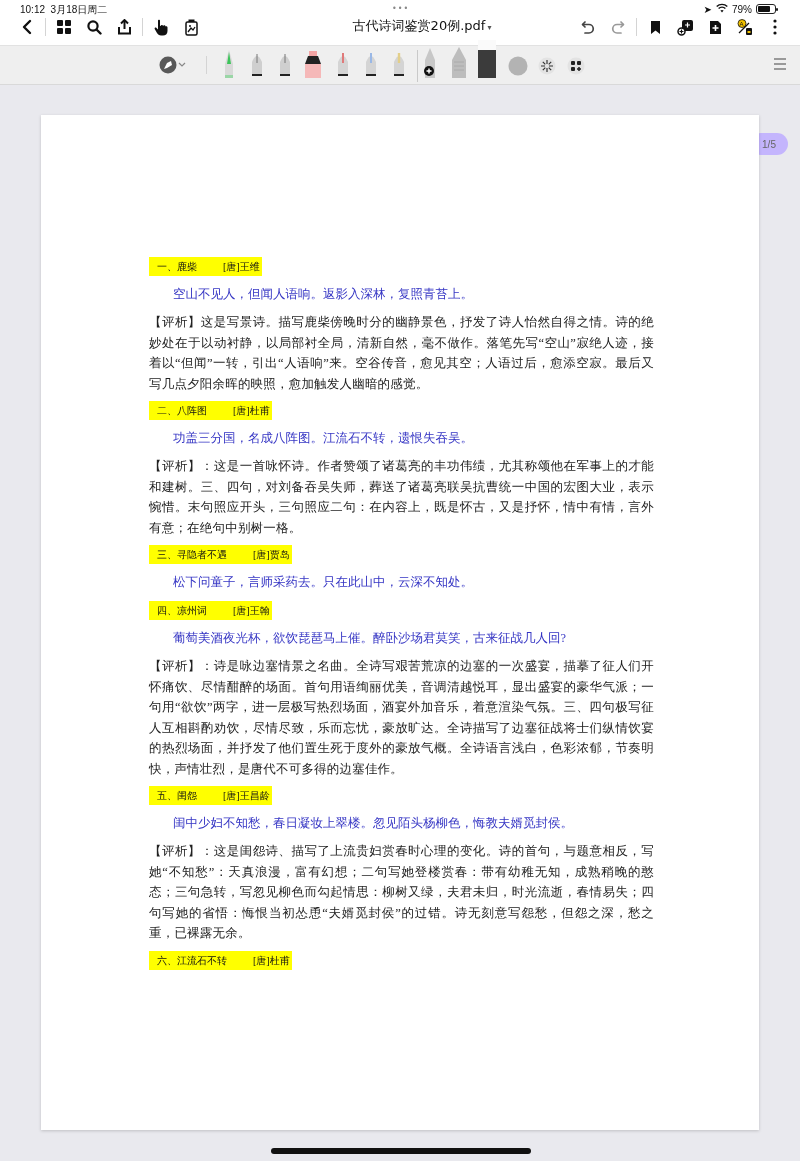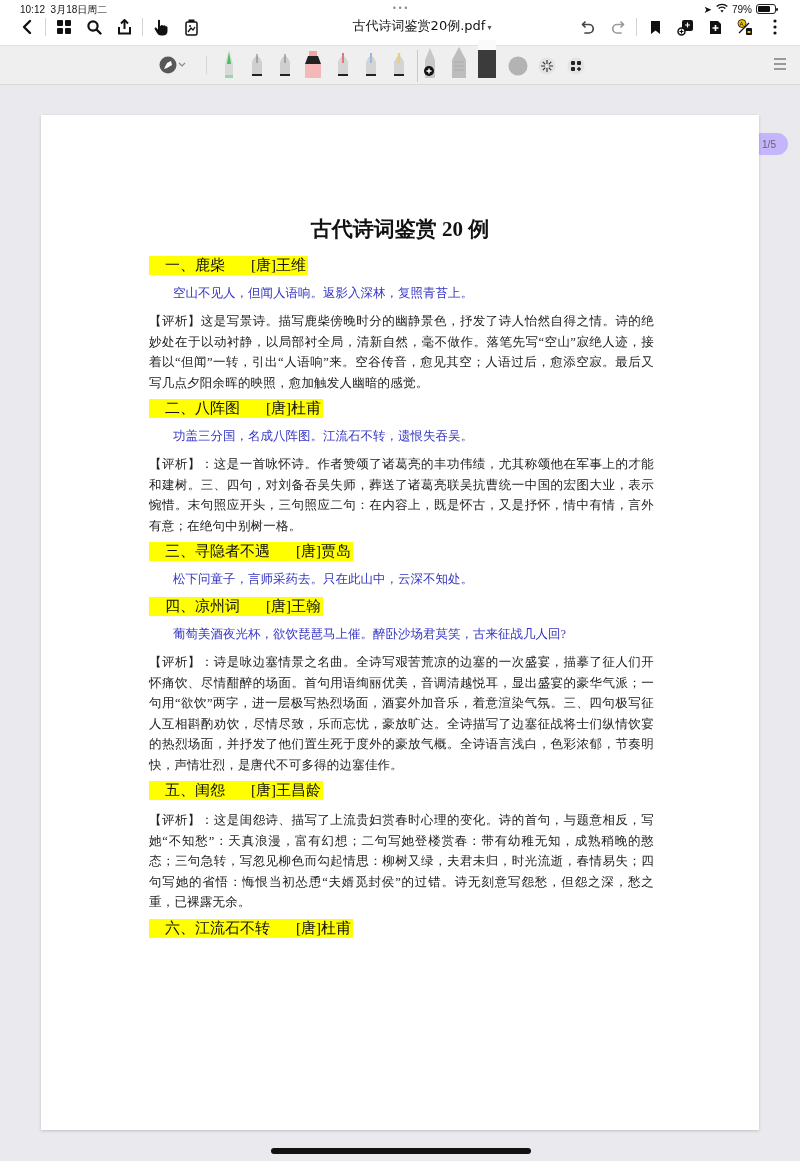--- a/index.html
+++ b/index.html
@@ -72,22 +72,22 @@
     font-family: "Liberation Serif", "DejaVu Serif", serif;
   }
   .pdf-title {
     position: absolute; left: 0; right: 0; top: 100px; text-align: center;
     font-size: 21px; font-weight: bold; color: #111;
   }
   .content {
     position: absolute; left: 108px; top: 141px; width: 505px;
   }
   .heading {
-    display: inline-block; background: #ffff00; font-size: 15px; color: #111;
-    padding: 1px 2px 1px 16px; line-height: 17px; margin-bottom: 10px;
+    display: inline-block; background: #ffff00; font-size: 10px; color: #111;
+    padding: 1px 2px 1px 8px; line-height: 17px; margin-bottom: 10px;
   }
   .heading .author { margin-left: 26px; }
   .poem {
     color: #3535c4; font-size: 12.5px; line-height: 17px; margin-bottom: 9px; margin-left: 24px;
   }
   .analysis {
     color: #222; font-size: 12.5px; line-height: 20.5px; text-align: justify;
     margin-bottom: 6px; letter-spacing: 0.2px;
   }
   .home-indicator {
@@ -322,21 +322,20 @@
   <div class="menu-btn">
     <div></div>
       <div></div>
       <div></div>
   </div>
 </div>
 
 <div class="page-indicator">1/5</div>
 
 <div class="page">
-  <div class="pdf-title">古代诗词鉴赏 20 例</div>
   <div class="content">
 
     <div>
       <div class="heading"><span>一、鹿柴</span><span class="author">[唐]王维</span></div>
       <div class="poem">空山不见人，但闻人语响。返影入深林，复照青苔上。</div>
       <div class="analysis">【评析】这是写景诗。描写鹿柴傍晚时分的幽静景色，抒发了诗人怡然自得之情。诗的绝妙处在于以动衬静，以局部衬全局，清新自然，毫不做作。落笔先写“空山”寂绝人迹，接着以“但闻”一转，引出“人语响”来。空谷传音，愈见其空；人语过后，愈添空寂。最后又写几点夕阳余晖的映照，愈加触发人幽暗的感觉。</div>
     </div>
 
     <div>
       <div class="heading"><span>二、八阵图</span><span class="author">[唐]杜甫</span></div>
@@ -350,20 +349,21 @@
     </div>
 
     <div>
       <div class="heading"><span>四、凉州词</span><span class="author">[唐]王翰</span></div>
       <div class="poem">葡萄美酒夜光杯，欲饮琵琶马上催。醉卧沙场君莫笑，古来征战几人回?</div>
       <div class="analysis">【评析】：诗是咏边塞情景之名曲。全诗写艰苦荒凉的边塞的一次盛宴，描摹了征人们开怀痛饮、尽情酣醉的场面。首句用语绚丽优美，音调清越悦耳，显出盛宴的豪华气派；一句用“欲饮”两字，进一层极写热烈场面，酒宴外加音乐，着意渲染气氛。三、四句极写征人互相斟酌劝饮，尽情尽致，乐而忘忧，豪放旷达。全诗描写了边塞征战将士们纵情饮宴的热烈场面，并抒发了他们置生死于度外的豪放气概。全诗语言浅白，色彩浓郁，节奏明快，声情壮烈，是唐代不可多得的边塞佳作。</div>
     </div>
 
     <div>
       <div class="heading"><span>五、闺怨</span><span class="author">[唐]王昌龄</span></div>
+      <div class="poem">闺中少妇不知愁，春日凝妆上翠楼。忽见陌头杨柳色，悔教夫婿觅封侯。</div>
       <div class="analysis">【评析】：这是闺怨诗、描写了上流贵妇赏春时心理的变化。诗的首句，与题意相反，写她“不知愁”：天真浪漫，富有幻想；二句写她登楼赏春：带有幼稚无知，成熟稍晚的憨态；三句急转，写忽见柳色而勾起情思：柳树又绿，夫君未归，时光流逝，春情易失；四句写她的省悟：悔恨当初怂恿“夫婿觅封侯”的过错。诗无刻意写怨愁，但怨之深，愁之重，已裸露无余。</div>
     </div>
 
     <div>
       <div class="heading"><span>六、江流石不转</span><span class="author">[唐]杜甫</span></div>
     </div>
 
   </div>
 </div>
 

